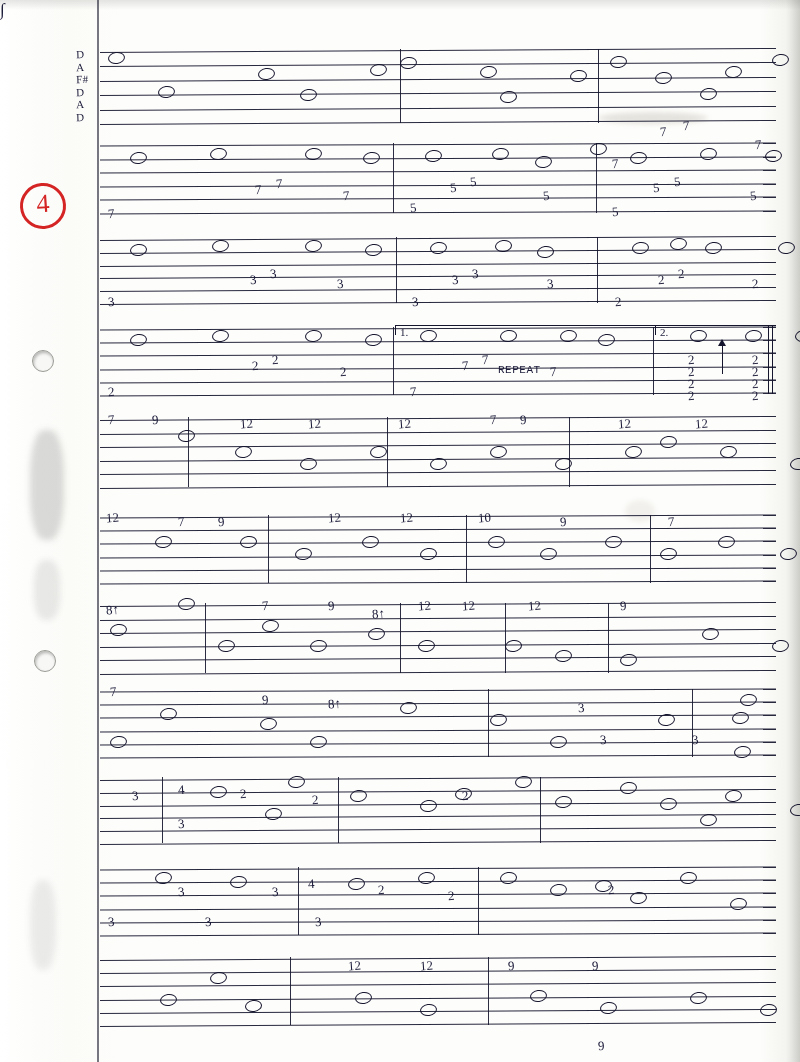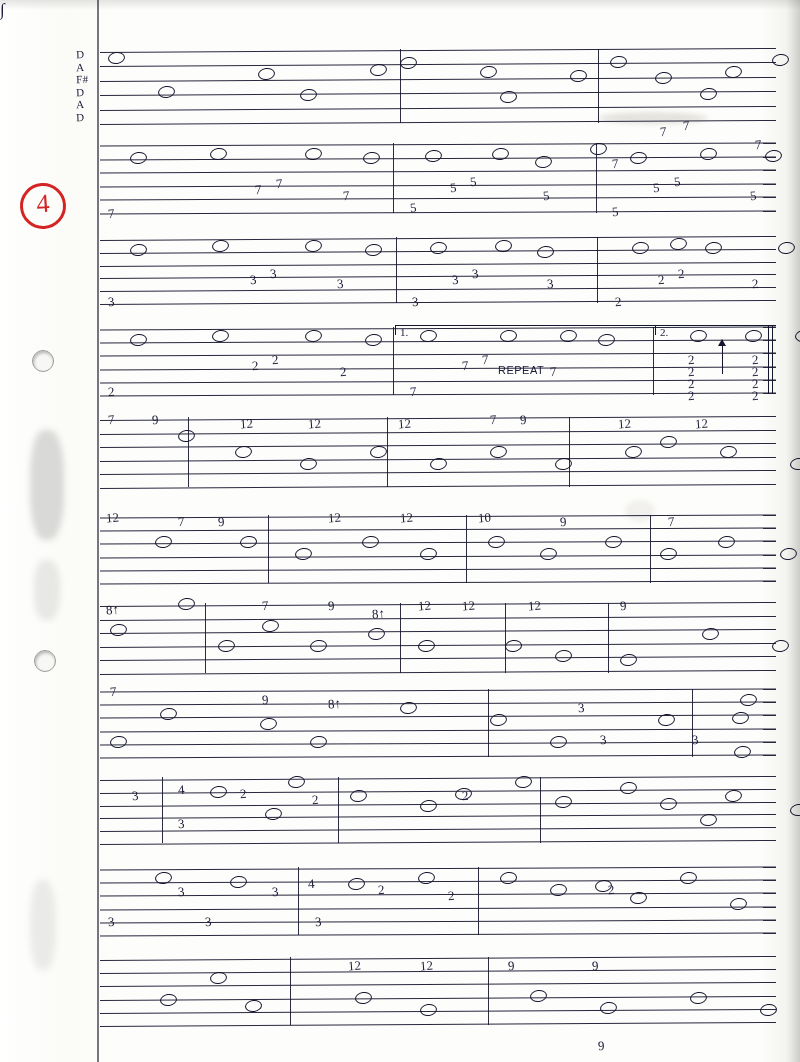--- a/index.html
+++ b/index.html
@@ -132,21 +132,21 @@
   .num {
     position: absolute;
     font-family: "Liberation Serif", serif;
     font-size: 13px;
     color: #1b1b3a;
     transform: rotate(-4deg);
     white-space: nowrap;
   }
   .word {
     position: absolute;
-    font-family: Liberation Sans, sans-serif;
+    font-family: Liberation Mono, monospace;
     font-size: 11px;
     color: #1b1b3a;
     letter-spacing: .5px;
   }
   .ending {
     position: absolute;
     border-top: 1.5px solid #15152e;
     border-left: 1.5px solid #15152e;
     height: 9px;
   }

